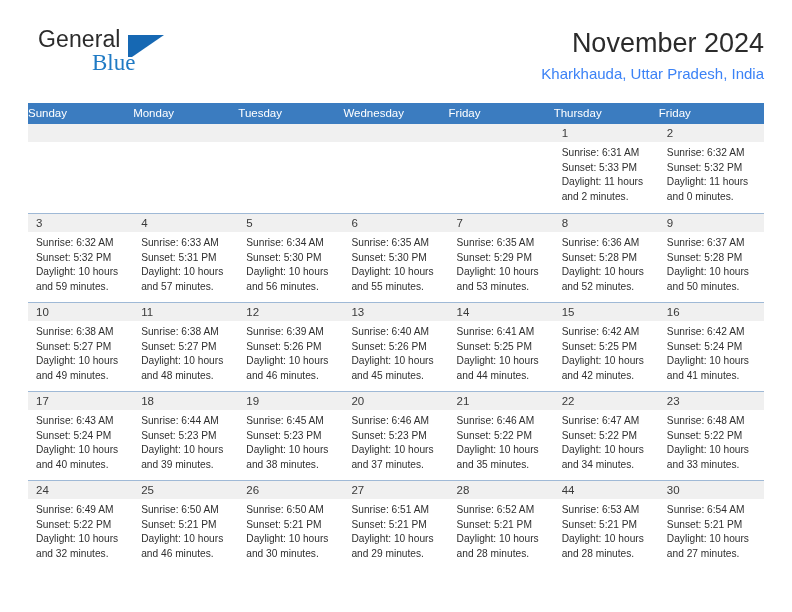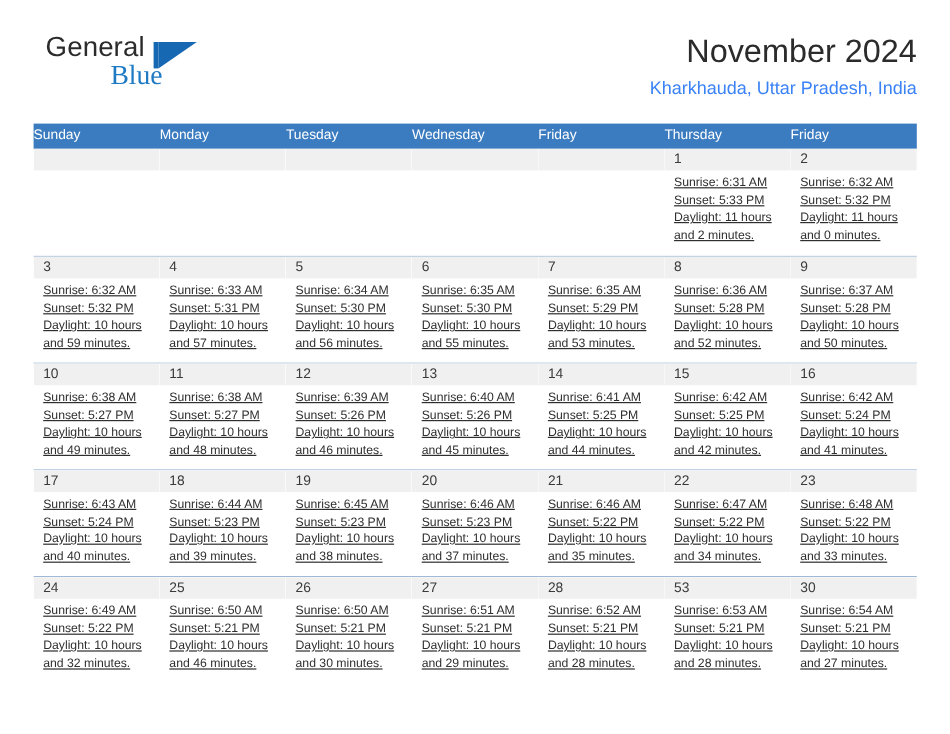--- a/index.html
+++ b/index.html
@@ -144,21 +144,20 @@
     box-sizing: border-box;
   }
   .cell.empty .datenum {
     background: #f0f0f0;
   }
   .cell .info {
     padding: 4px 6px 0 8px;
     font-size: 10.2px;
     line-height: 14.6px;
     color: #2f2f2f;
-    text-decoration: underline;
   }
   .cell .info div {
     white-space: normal;
   }
 </style>
 </head>
 <body>
 
 <div class="page">
 
@@ -461,21 +460,21 @@
           <div class="cell">
             <div class="datenum">28</div>
             <div class="info">
               <div>Sunrise: 6:52 AM</div>
               <div>Sunset: 5:21 PM</div>
               <div>Daylight: 10 hours</div>
               <div>and 28 minutes.</div>
             </div>
           </div>
           <div class="cell">
-            <div class="datenum">53</div>
+            <div class="datenum">44</div>
             <div class="info">
               <div>Sunrise: 6:53 AM</div>
               <div>Sunset: 5:21 PM</div>
               <div>Daylight: 10 hours</div>
               <div>and 28 minutes.</div>
             </div>
           </div>
           <div class="cell">
             <div class="datenum">30</div>
             <div class="info">

